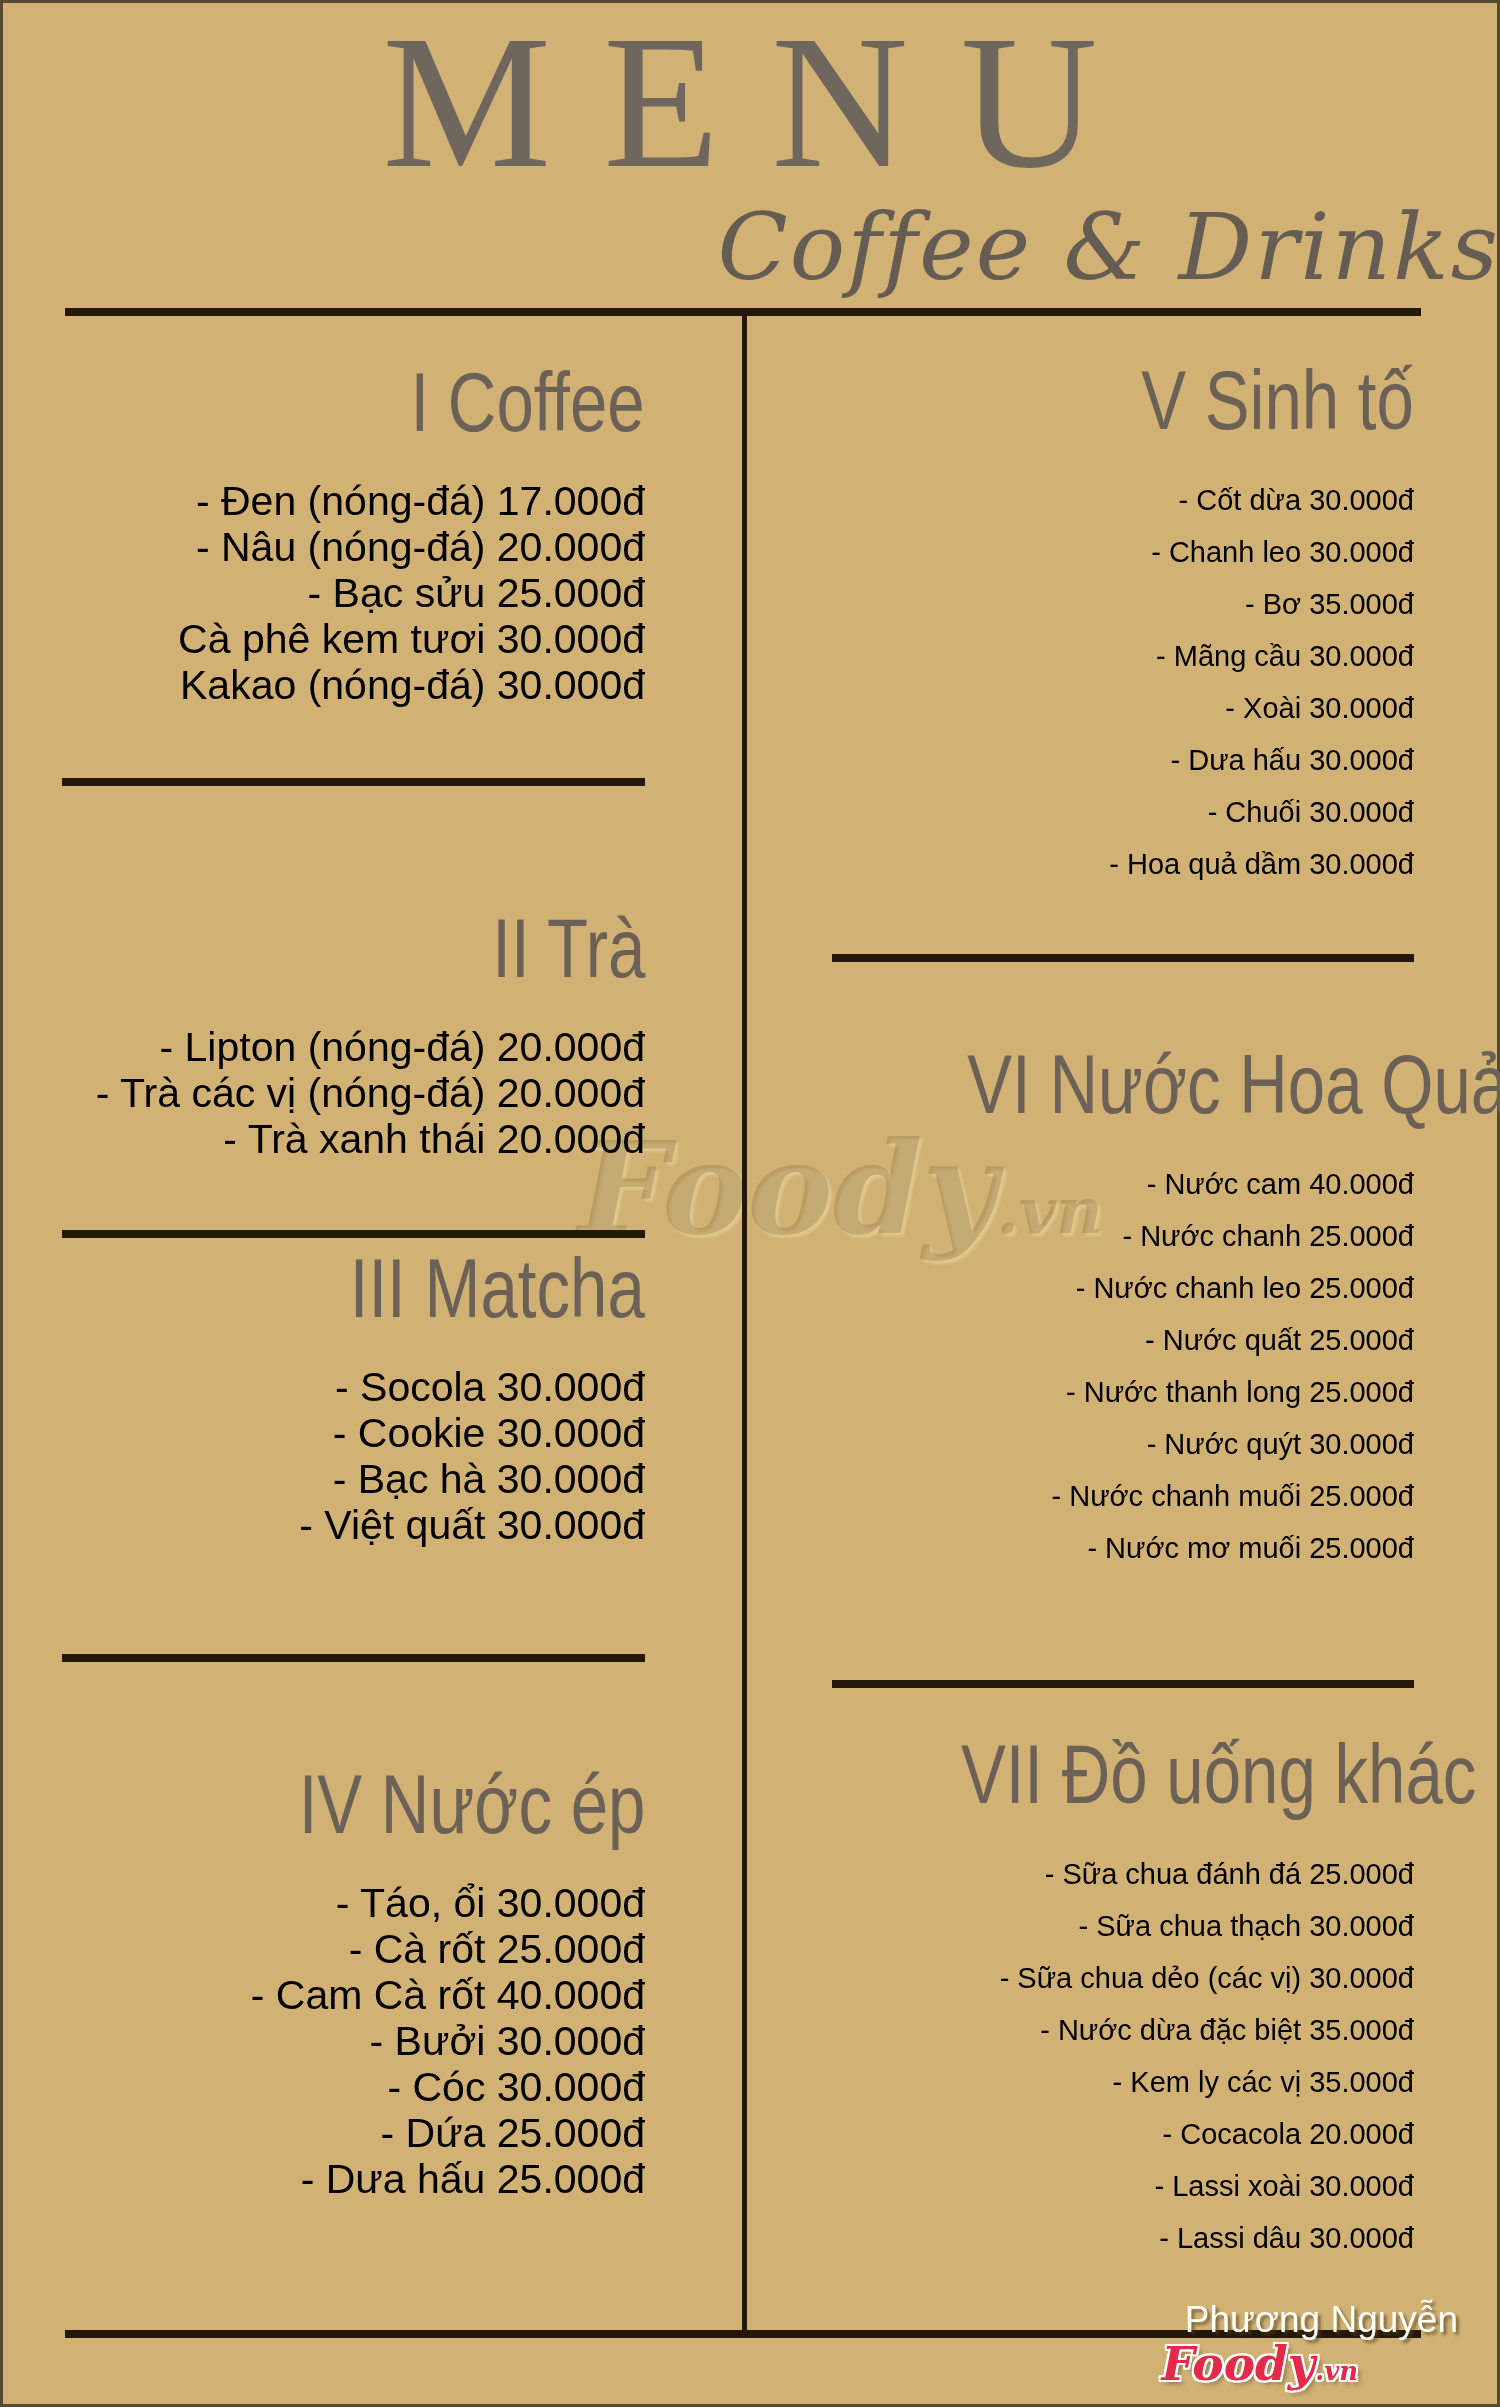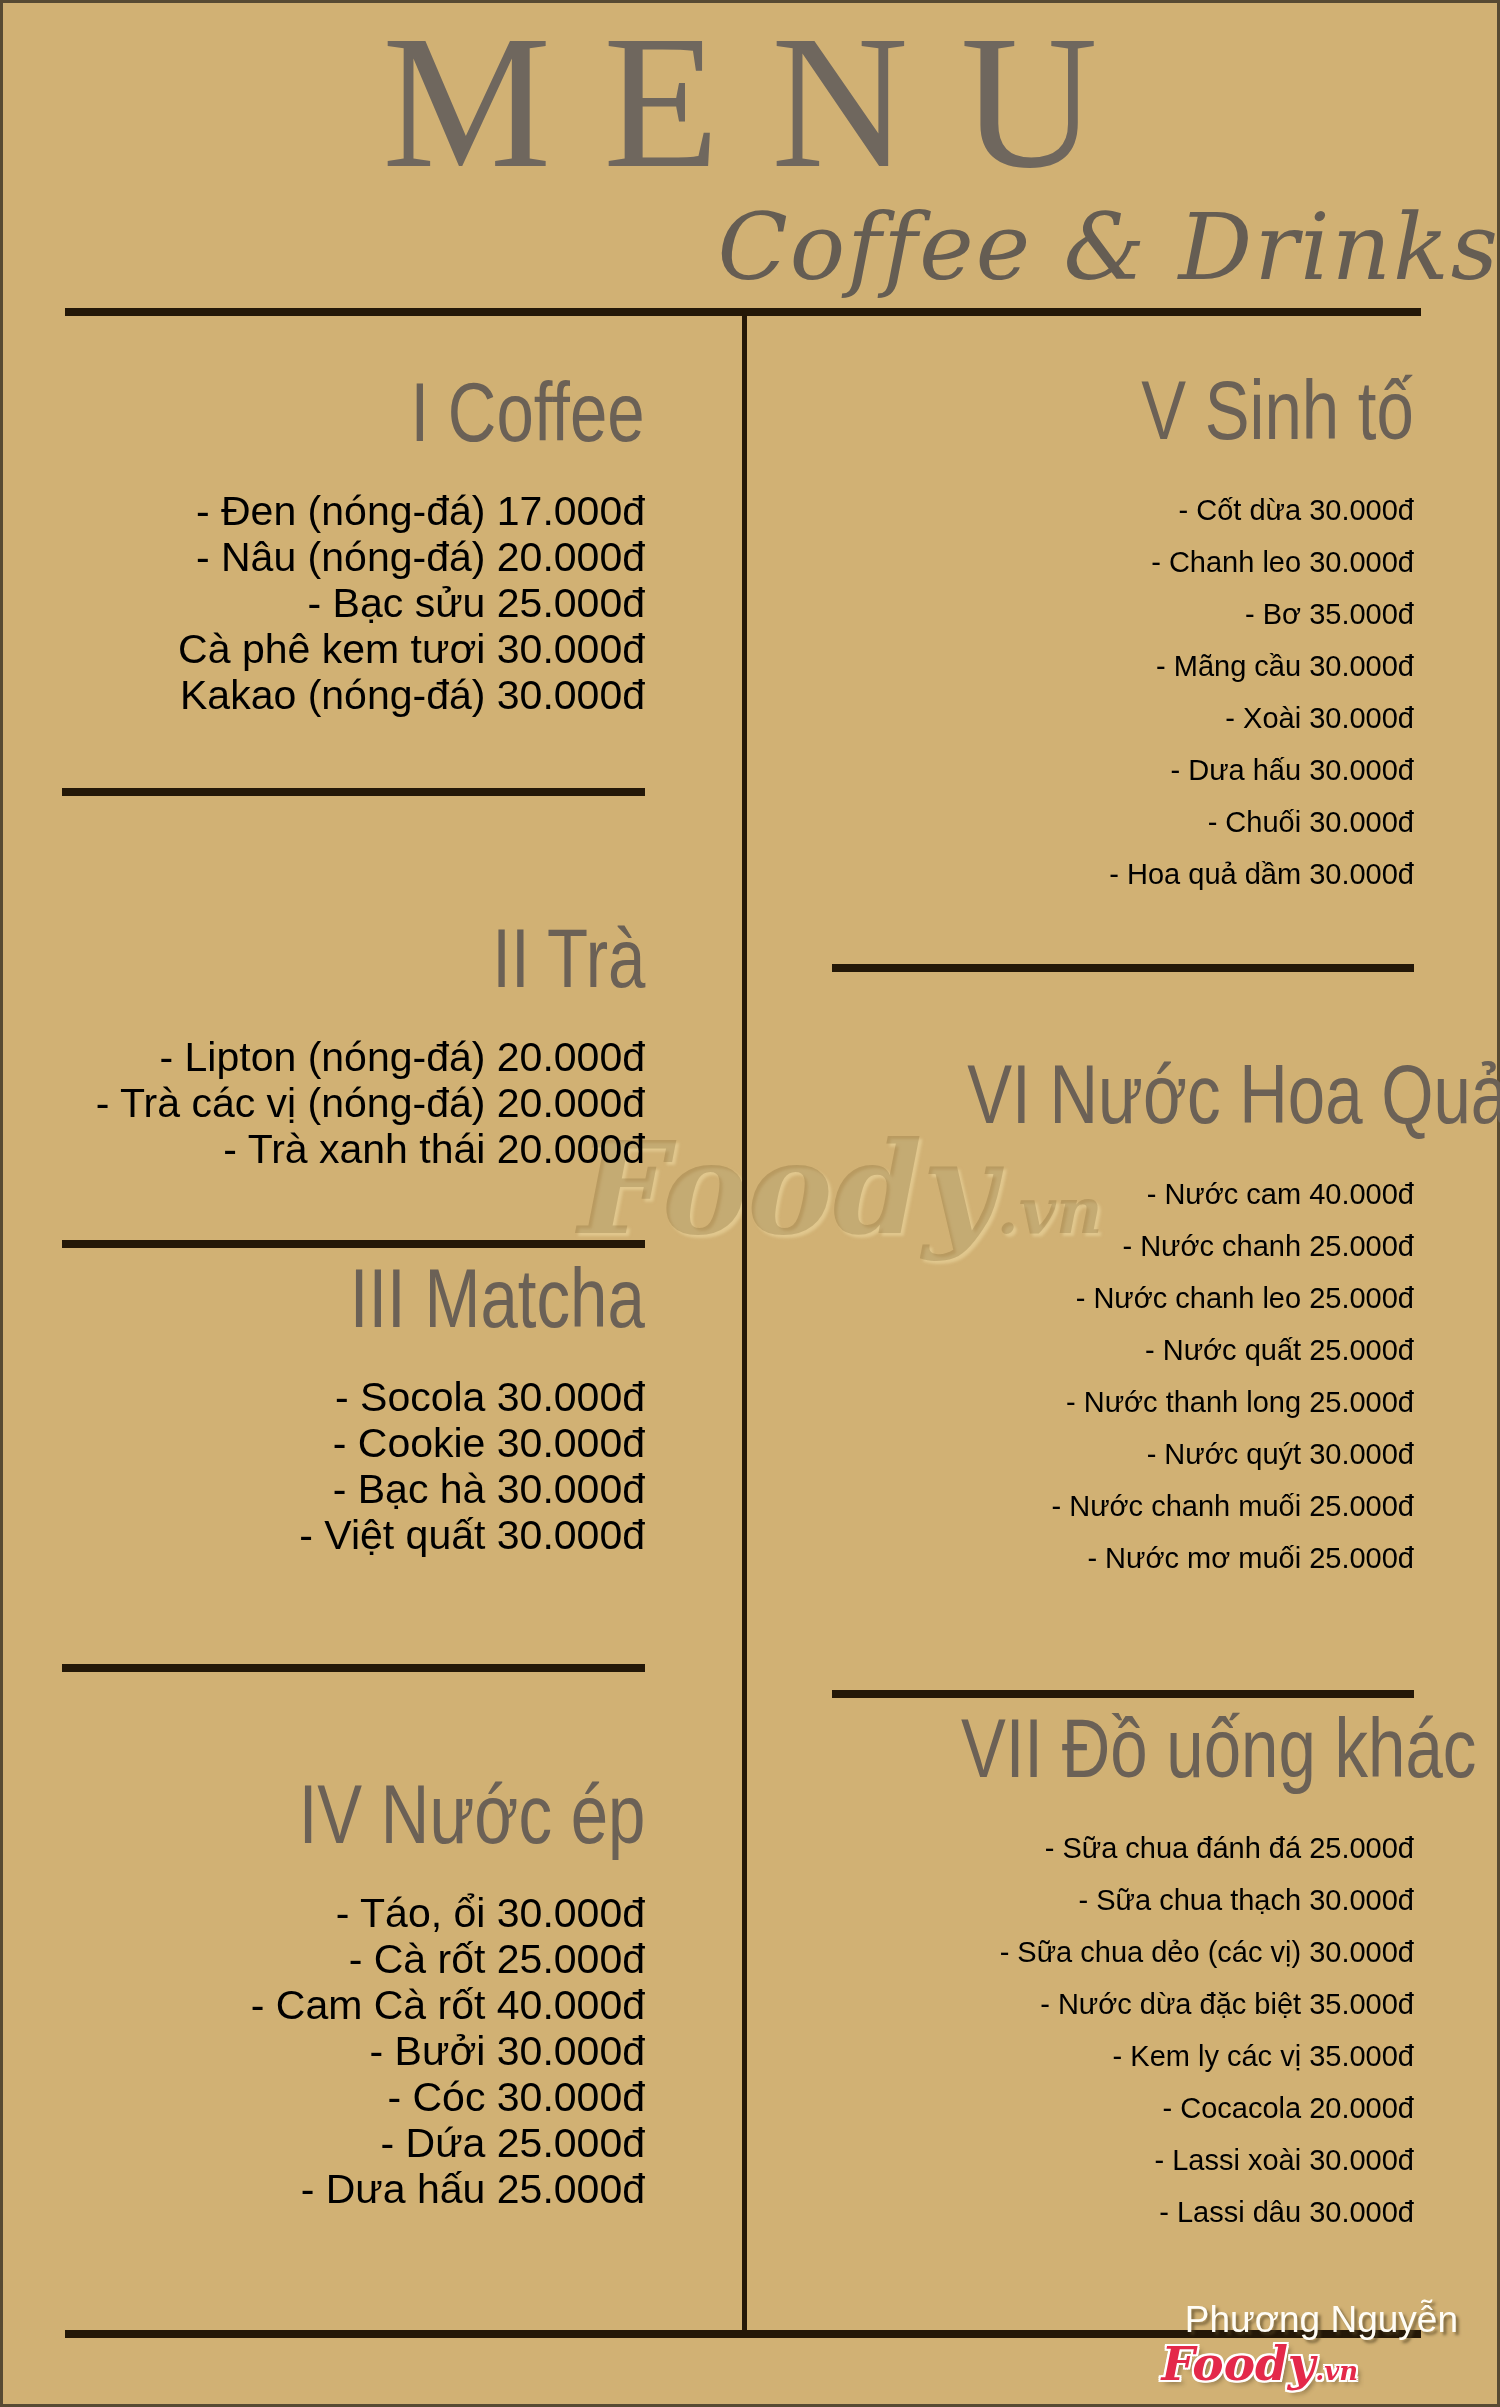--- a/index.html
+++ b/index.html
@@ -28,21 +28,21 @@
     margin-top:-12px;
     letter-spacing:2px;
     text-align:right;
   }
   
   .rule{position:absolute;background:#241808;}
   .rule-top{left:65px;top:308px;width:1356px;height:8px;}
   .rule-bottom{left:65px;top:2330px;width:1356px;height:8px;}
   .rule-vertical{left:742px;top:308px;width:5px;height:2030px;z-index:2;}
   
-  .col{position:absolute;top:340px;z-index:3;}
+  .col{position:absolute;top:330px;z-index:3;}
   .col-left{left:62px;width:583px;}
   .col-right{left:832px;width:582px;}
   .sec-header{
     text-align:right;white-space:nowrap;
     font-size:84px;line-height:100px;
     color:#6b6156;
   }
   .sec-header span{
     display:inline-block;
     transform:scaleX(.8);
@@ -61,21 +61,21 @@
   .col-left  section:nth-of-type(1) .sec-header{margin-top:22px;}
   .col-left  section:nth-of-type(2) .sec-header{margin-top:112px;}
   .col-left  section:nth-of-type(3) .sec-header{}
   .col-left  section:nth-of-type(4) .sec-header{margin-top:92px;}
   .col-left  .items{margin-top:26px;}
   .col-left  div.section-divider:nth-of-type(1){margin-top:70px;}
   .col-left  div.section-divider:nth-of-type(2){margin-top:68px;}
   .col-left  div.section-divider:nth-of-type(3){margin-top:106px;}
   .col-right section:nth-of-type(1) .sec-header{margin-top:20px;}
   .col-right section:nth-of-type(2) .sec-header{margin-top:72px;}
-  .col-right section:nth-of-type(3) .sec-header{}
+  .col-right section:nth-of-type(3) .sec-header{margin-top:36px;}
   .col-right .items{margin-top:24px;}
   .col-right div.section-divider:nth-of-type(1){margin-top:64px;}
   .col-right div.section-divider:nth-of-type(2){margin-top:106px;}
   
   .watermark{
     position:absolute;left:578px;top:1118px;z-index:1;
     font-family:"DejaVu Serif","Liberation Serif",serif;
     font-style:italic;font-weight:bold;
     font-size:128px;line-height:140px;
     color:rgba(122,96,46,.28);

